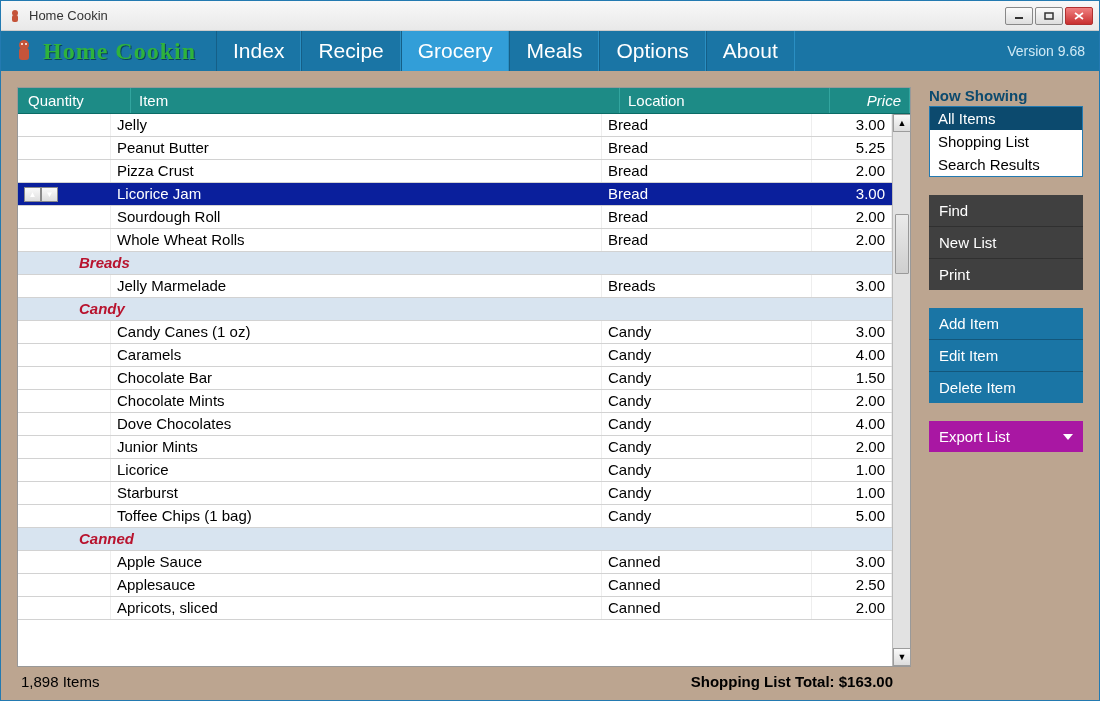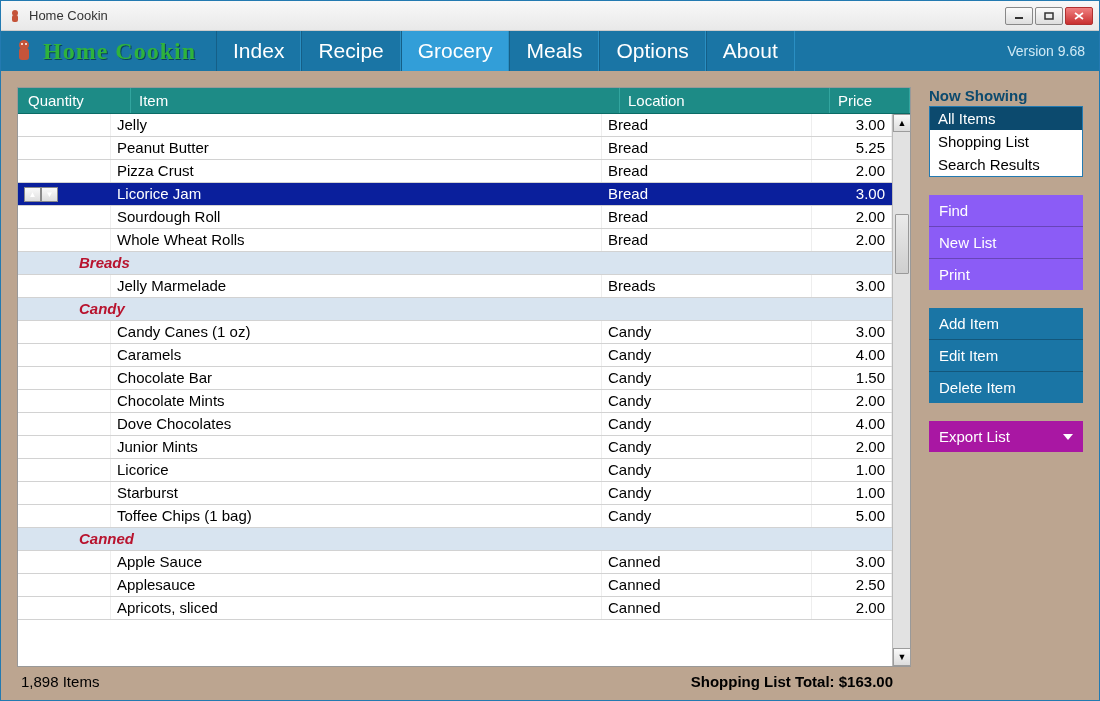--- a/index.html
+++ b/index.html
@@ -20,21 +20,21 @@
 .menu-item.active { background: #329ed8; }
 .version { margin-left: auto; padding-right: 14px; display: flex; align-items: center; color: #cfe9f5; font-size: 14px; }
 .content { flex: 1; background: #bca590; display: flex; padding: 16px 16px 10px 16px; gap: 18px; }
 .left-area { flex: 1; display: flex; flex-direction: column; }
 .table-wrap { border: 1px solid #999; background: #fff; flex: 1; display: flex; flex-direction: column; min-height: 0; }
 .thead { display: flex; background: #1d8b86; color: #fff; font-size: 15px; border-bottom: 1px solid #0b6b66; }
 .th { padding: 4px 8px; border-right: 1px solid #32a59f; }
 .th-qty { width: 113px; padding-left: 10px; }
 .th-item { flex: 1; }
 .th-loc { width: 210px; }
-.th-price { width: 80px; text-align: left; }
+.th-price { width: 80px; text-align: right; font-style: italic; }
 .tbody-wrap { flex: 1; position: relative; display: flex; min-height: 0; }
 .tbody { flex: 1; overflow: hidden; }
 .scroll-track { width: 18px; background: #e2e2e2; border-left: 1px solid #bbb; position: relative; }
 .scroll-arrow { position: absolute; left: 0; width: 18px; height: 18px; background: linear-gradient(#fafafa,#dcdcdc); border: 1px solid #9c9c9c; font-size: 9px; display: flex; align-items: center; justify-content: center; cursor: pointer; }
 .scroll-arrow.up { top: 0; }
 .scroll-arrow.down { bottom: 0; }
 .scroll-thumb { position: absolute; left: 2px; width: 14px; top: 100px; height: 60px; background: linear-gradient(#eaeaea,#cfcfcf); border: 1px solid #999; border-radius: 1px; cursor: pointer; }
 .row { display: flex; height: 23px; border-bottom: 1px solid #d2d2d2; font-size: 15px; color: #000; }
 .row.selected { background: #0a1f9c; color: #fff; }
 .row.selected .cell { border-right-color: #0a1f9c; }
@@ -51,21 +51,21 @@
 .status-row { display: flex; justify-content: space-between; padding: 6px 4px 0 4px; font-size: 15px; color: #000; }
 .status-total { font-weight: bold; margin-right: 14px; }
 .right-pane { width: 154px; display: flex; flex-direction: column; gap: 18px; }
 .panel-title { font-size: 15px; font-weight: bold; color: #0c4a6e; margin-bottom: 2px; }
 .filter-box { border: 1px solid #237ab1; background: #fff; }
 .filter-item { padding: 3px 8px; font-size: 15px; cursor: pointer; }
 .filter-item.selected { background: #0c4a6e; color: #fff; }
 .btn-group { display: flex; flex-direction: column; }
 .btn { padding: 7px 10px; color: #fff; font-size: 15px; text-align: left; cursor: pointer; border-bottom: 1px solid rgba(0,0,0,0.25); display: flex; align-items: center; justify-content: space-between; }
 .btn:last-child { border-bottom: none; }
-.green { background: #8b5cf6; }
+.green { background: #404040; }
 .blue { background: #1a75a5; }
 .purple { background: #a917a3; }
 .chev-down { width: 0; height: 0; border-left: 5px solid transparent; border-right: 5px solid transparent; border-top: 6px solid #fff; }
 </style>
 </head>
 <body>
 
 <div class="window">
   <div class="titlebar">
     <svg class="titlebar-icon" viewBox="0 0 16 16">

